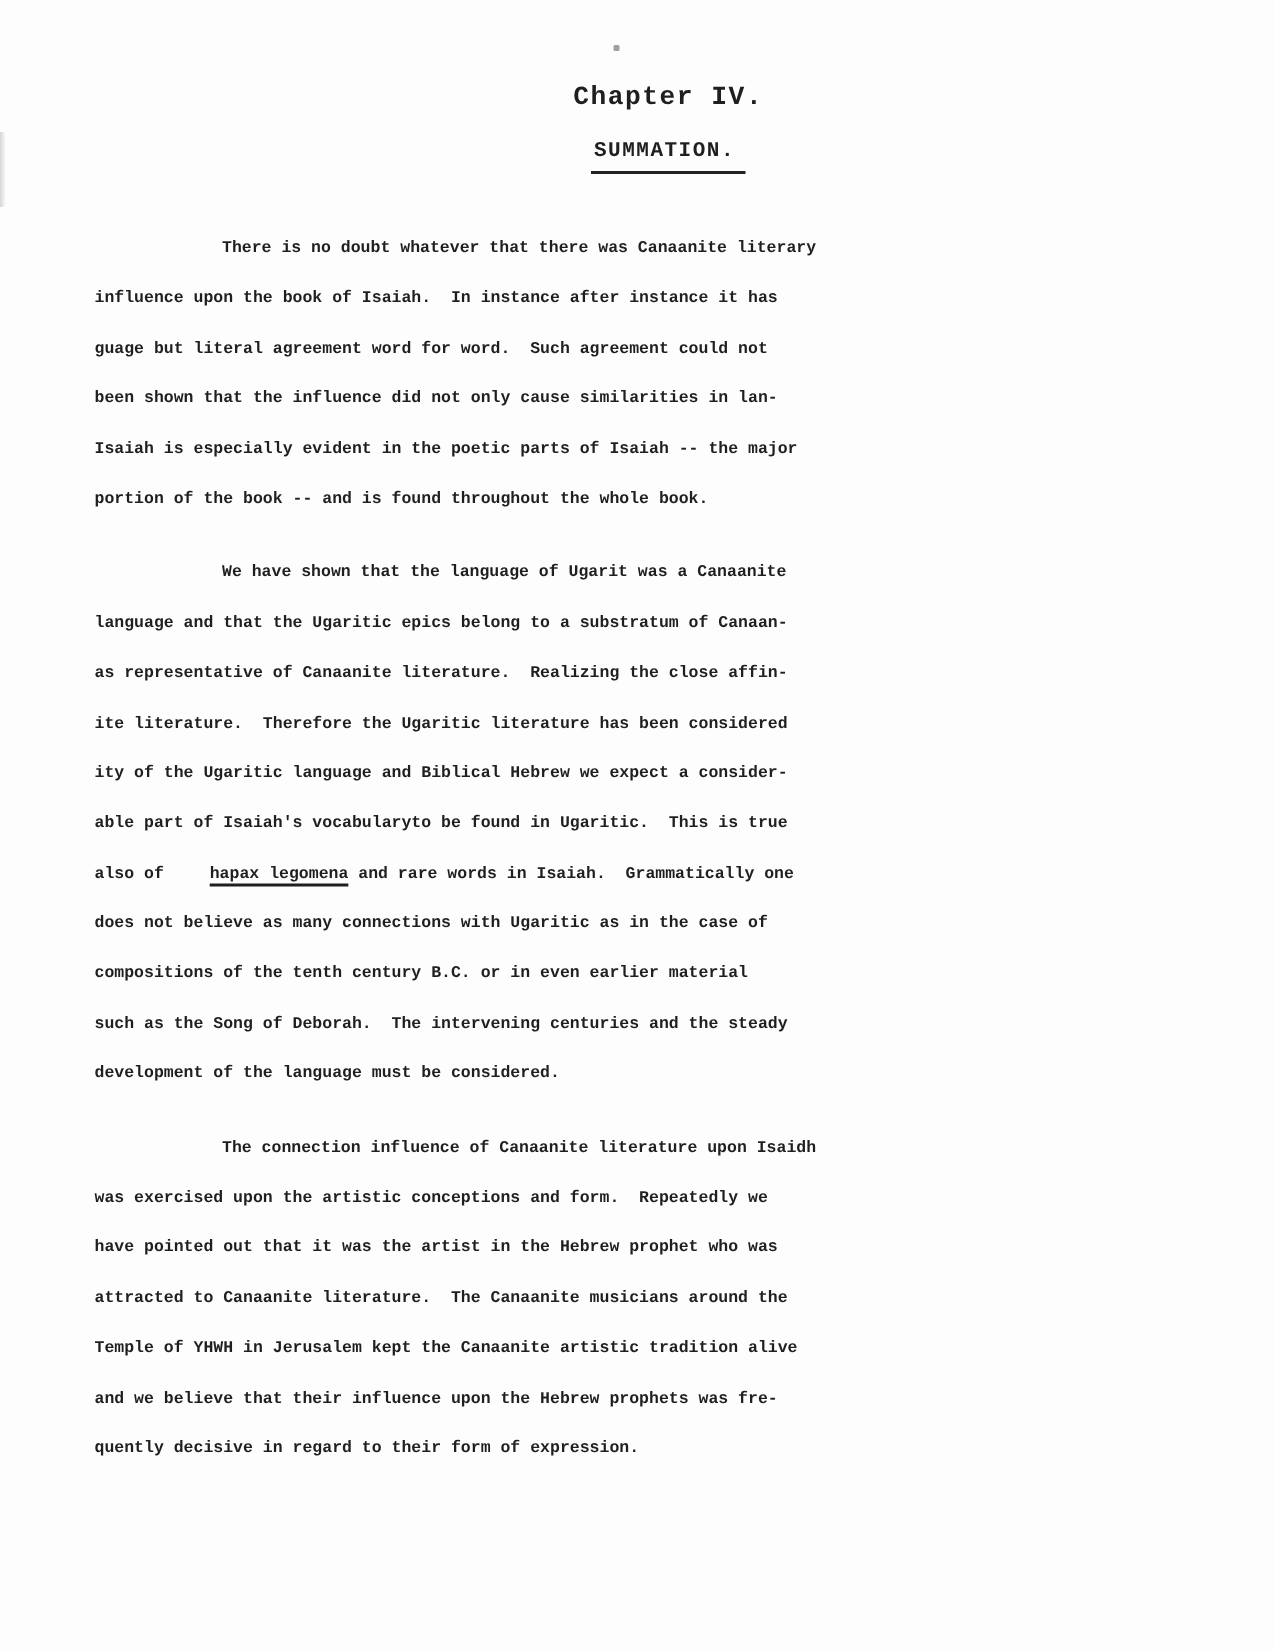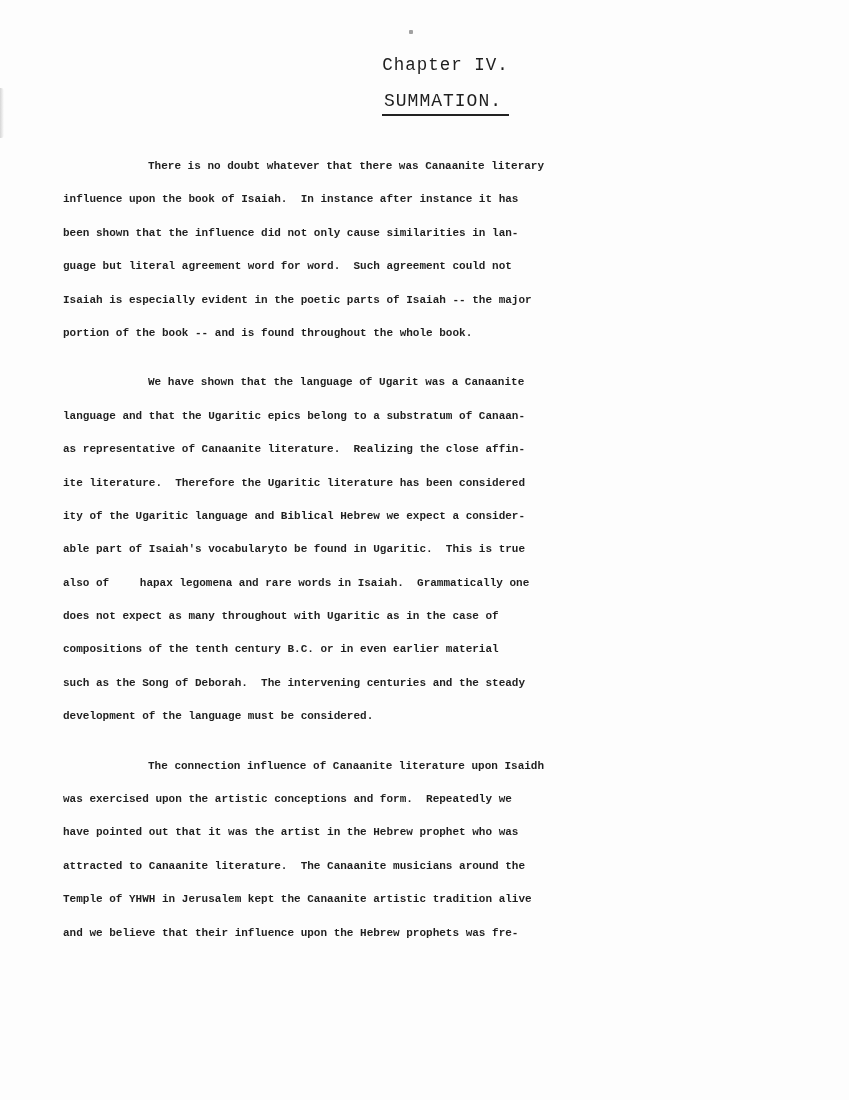--- a/index.html
+++ b/index.html
@@ -22,29 +22,29 @@
   }
   .heading-block {
     padding-top: 55px;
     text-align: center;
     transform: translateX(21px);
   }
   .chapter-heading {
     font-size: 17.5px;
     line-height: 20px;
     margin: 0;
-    font-weight: 400;
+    font-weight: 700;
     letter-spacing: 1px;
     white-space: pre;
   }
   .section-heading {
-    font-size: 18px;
+    font-size: 14px;
     line-height: 20px;
     margin: 16px 0 0 0;
-    font-weight: 400;
+    font-weight: 700;
     letter-spacing: 1px;
     display: inline-block;
     border-bottom: 2.5px solid #222;
     padding: 0 7px 3px 2px;
     white-space: pre;
     text-align: center;
   }
   .heading-block .heading-row { margin: 0; }
   .body-block {
     margin-top: 34px;
@@ -53,20 +53,21 @@
   }
   .paragraph { margin: 0; }
   .paragraph + .paragraph { margin-top: 16px; }
   .line {
     height: 33.4px;
     line-height: 33.4px;
     white-space: pre;
   }
   .line.first { padding-left: 85px; }
   .underline {
+    text-decoration: underline;
     text-decoration-thickness: 2px;
     text-underline-offset: 4px;
     padding-left: 24px;
   }
   
   .edge-mark {
     position: absolute;
     left: 0;
     top: 88px;
     width: 4px;
@@ -99,41 +100,42 @@
     </div>
     <div class="heading-row">
       <span class="section-heading">SUMMATION.</span>
     </div>
   </div>
 
   <div class="body-block">
       <div class="paragraph">
         <div class="line first">There is no doubt whatever that there was Canaanite literary</div>
         <div class="line">influence upon the book of Isaiah.  In instance after instance it has</div>
+        <div class="line">guage but literal agreement word for word.  Such agreement could not</div>
         <div class="line">been shown that the influence did not only cause similarities in lan-</div>
-        <div class="line">guage but literal agreement word for word.  Such agreement could not</div>
         <div class="line">Isaiah is especially evident in the poetic parts of Isaiah -- the major</div>
         <div class="line">portion of the book -- and is found throughout the whole book.</div>
       </div>
       <div class="paragraph">
         <div class="line first">We have shown that the language of Ugarit was a Canaanite</div>
         <div class="line">language and that the Ugaritic epics belong to a substratum of Canaan-</div>
         <div class="line">as representative of Canaanite literature.  Realizing the close affin-</div>
         <div class="line">ite literature.  Therefore the Ugaritic literature has been considered</div>
         <div class="line">ity of the Ugaritic language and Biblical Hebrew we expect a consider-</div>
         <div class="line">able part of Isaiah's vocabularyto be found in Ugaritic.  This is true</div>
         <div class="line">also of <span class="underline">hapax legomena</span> and rare words in Isaiah.  Grammatically one</div>
-        <div class="line">does not expect as many throughout with Ugaritic as in the case of</div>
+        <div class="line">does not believe as many connections with Ugaritic as in the case of</div>
         <div class="line">compositions of the tenth century B.C. or in even earlier material</div>
         <div class="line">such as the Song of Deborah.  The intervening centuries and the steady</div>
         <div class="line">development of the language must be considered.</div>
       </div>
       <div class="paragraph">
         <div class="line first">The connection influence of Canaanite literature upon Isaidh</div>
         <div class="line">was exercised upon the artistic conceptions and form.  Repeatedly we</div>
         <div class="line">have pointed out that it was the artist in the Hebrew prophet who was</div>
         <div class="line">attracted to Canaanite literature.  The Canaanite musicians around the</div>
         <div class="line">Temple of YHWH in Jerusalem kept the Canaanite artistic tradition alive</div>
         <div class="line">and we believe that their influence upon the Hebrew prophets was fre-</div>
+        <div class="line">quently decisive in regard to their form of expression.</div>
       </div>
     </div>
 
 </div>
 
 </body></html>

